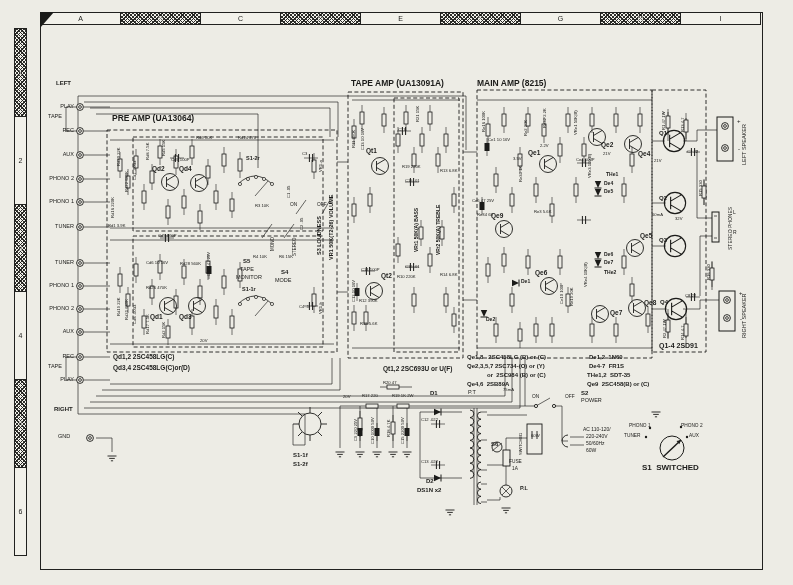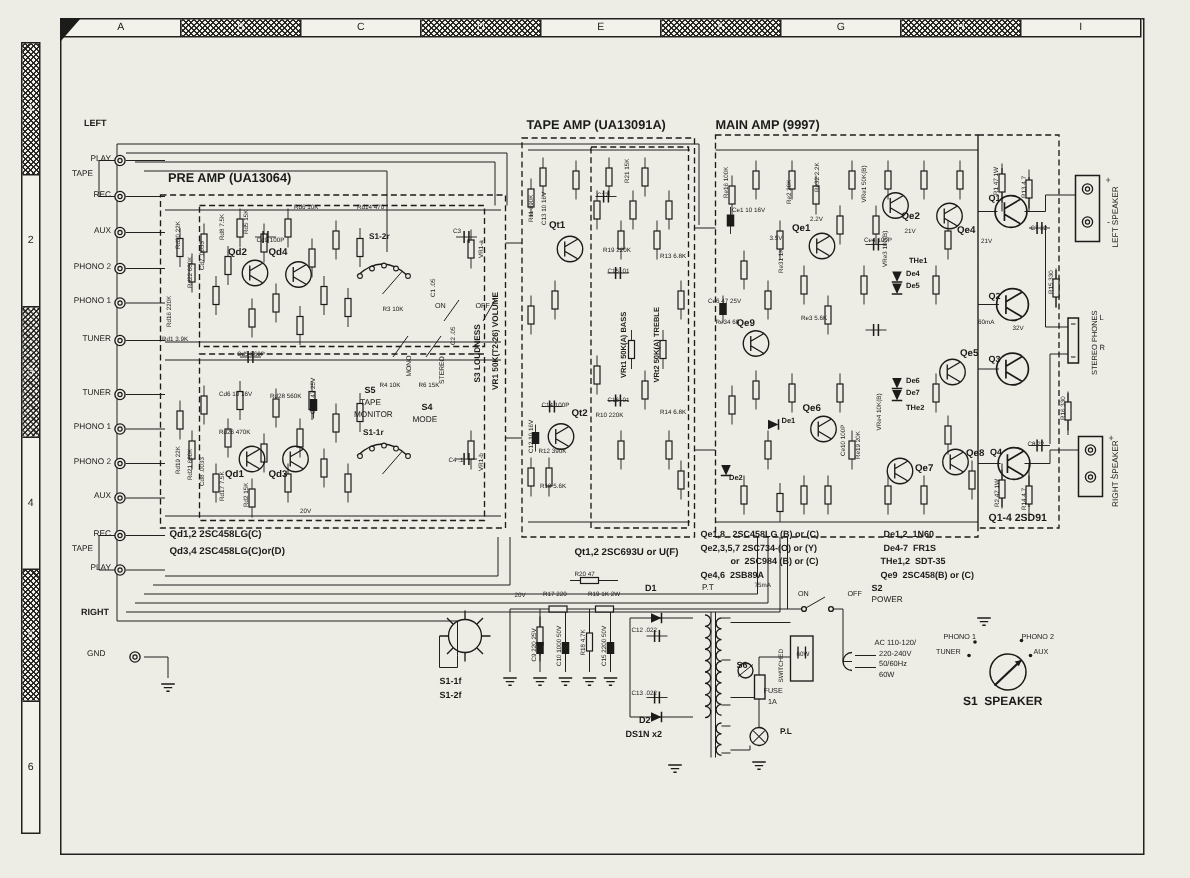--- a/index.html
+++ b/index.html
@@ -465,22 +465,22 @@
           <use href="#term" transform="translate(725,148)"></use>
           <use href="#term" transform="translate(727,300)"></use>
           <use href="#term" transform="translate(727,318)"></use>
         </g>
   </svg>
   </div>
 
   <div id="labels">
     <div class="lbl b" style="left:112px;top:114px;font-size:8.5px;">PRE AMP (UA13064)</div>
     <div class="lbl b" style="left:351px;top:79px;font-size:8.5px;">TAPE AMP (UA13091A)</div>
-    <div class="lbl b" style="left:477px;top:79px;font-size:8.5px;">MAIN AMP (9997)</div>
-    <div class="lbl b" style="left:642px;top:464px;font-size:8px;">S1  SPEAKER</div>
+    <div class="lbl b" style="left:477px;top:79px;font-size:8.5px;">MAIN AMP (8215)</div>
+    <div class="lbl b" style="left:642px;top:464px;font-size:8px;">S1  SWITCHED</div>
     <div class="lbl rot" style="left:742px;top:165px;font-size:5.5px;">LEFT SPEAKER</div>
     <div class="lbl rot" style="left:728px;top:250px;font-size:5px;">STEREO PHONES</div>
     <div class="lbl rot" style="left:742px;top:338px;font-size:5.5px;">RIGHT SPEAKER</div>
   <div class="lbl b" style="left: 56px; top: 80px; font-size: 6px;">LEFT</div>
       <div class="lbl" style="left: 48px; top: 114px; font-size: 5.5px;">TAPE</div>
       <div class="lbl" style="left: 48px; top: 364px; font-size: 5.5px;">TAPE</div>
       <div class="lbl b" style="left: 54px; top: 406px; font-size: 6px;">RIGHT</div>
       <div class="lbl" style="left: 58px; top: 434px; font-size: 5.5px;">GND</div>
       <div class="lbl b" style="left: 246px; top: 156px; font-size: 5.5px;">S1-2r</div>
       <div class="lbl b" style="left: 242px; top: 287px; font-size: 5.5px;">S1-1r</div>

